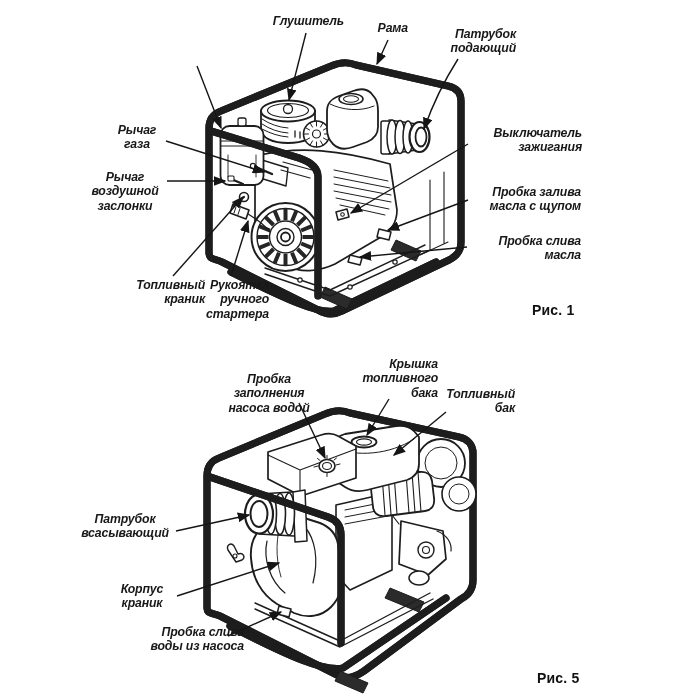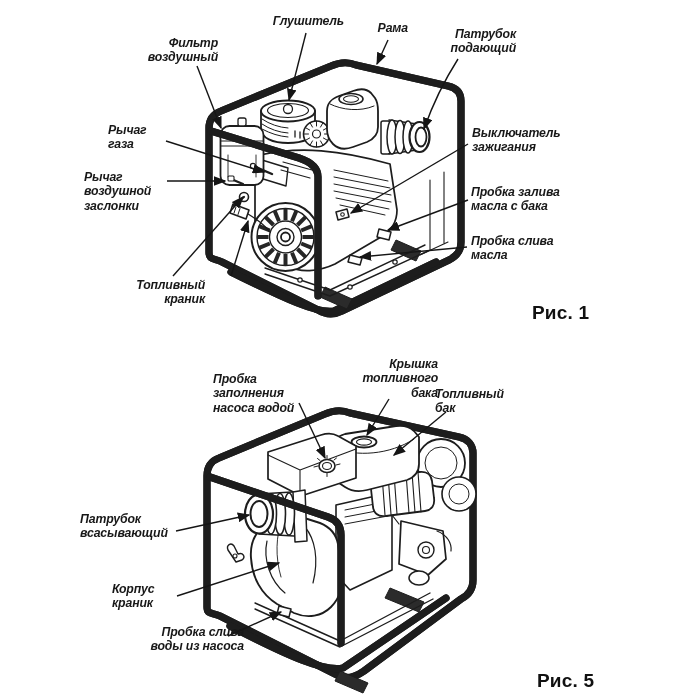--- a/index.html
+++ b/index.html
@@ -4,22 +4,22 @@
 <style>
   html,body{margin:0;padding:0;background:#fff;}
   #page{position:relative;width:700px;height:700px;background:#fff;overflow:hidden;
         font-family:"Liberation Sans",sans-serif;}
   .fig{position:absolute;left:0;width:700px;}
   #fig1{top:0;height:345px;}
   #fig2{top:345px;height:355px;}
   .fig svg{position:absolute;left:0;top:0;}
   .lbl{position:absolute;color:#181818;font-style:italic;font-weight:700;
        font-size:12.3px;line-height:1.17;white-space:pre-line;letter-spacing:-.15px;}
-  .tc{text-align:right}.tr{text-align:left}.tl{text-align:left}
-  .caption{position:absolute;color:#111;font-size:19px;font-weight:600;
+  .tc{text-align:right}.tr{text-align:center}.tl{text-align:right}
+  .caption{position:absolute;color:#111;font-size:14px;font-weight:600;
            font-style:normal;letter-spacing:.2px;}
   .tube-out{stroke:#1d1d1d;stroke-width:7.2;fill:none;stroke-linecap:round;stroke-linejoin:round;}
   .tube-in{stroke:#ffffff;stroke-width:4.1;fill:none;stroke-linecap:round;stroke-linejoin:round;}
   .ln{stroke:#1d1d1d;fill:none;stroke-linecap:round;stroke-linejoin:round;}
   .fw{fill:#fff;stroke:#1d1d1d;stroke-linejoin:round;}
   .dark{fill:#2b2b2b;stroke:#1d1d1d;}
   .arrow{stroke:#151515;stroke-width:1.4;fill:none;}
 </style>
 </head>
 <body>
@@ -146,39 +146,40 @@
         <path class="arrow" marker-end="url(#ah1)" d="M166,141 L264,172"></path>
         <path class="arrow" marker-end="url(#ah1)" d="M167,181 L225,181"></path>
         <path class="arrow" marker-end="url(#ah1)" d="M468,144 L351,213"></path>
         <path class="arrow" marker-end="url(#ah1)" d="M468,200 L388,230"></path>
         <path class="arrow" marker-end="url(#ah1)" d="M467,247 L360,257"></path>
         <path class="arrow" marker-end="url(#ah1)" d="M173,276 L243,197"></path>
         <path class="arrow" marker-end="url(#ah1)" d="M231,276 L248,221"></path>
       </g>
     </svg>
 
-    <div class="lbl tc" style="left:126px;top:36px;width:92px">Фильтр
-воздушный</div>
     <div class="lbl tc" style="left:268px;top:14px;width:76px">Глушитель</div>
     <div class="lbl tc" style="left:358px;top:21px;width:50px">Рама</div>
     <div class="lbl tc" style="left:428px;top:27px;width:88px">Патрубок
 подающий</div>
     <div class="lbl tr" style="left:108px;top:123px;width:58px">Рычаг
 газа</div>
     <div class="lbl tr" style="left:84px;top:170px;width:82px">Рычаг
 воздушной
 заслонки</div>
     <div class="lbl tl" style="left:472px;top:126px;width:110px">Выключатель
 зажигания</div>
     <div class="lbl tl" style="left:471px;top:185px;width:110px">Пробка залива
-масла с бака</div>
+масла с щупом</div>
     <div class="lbl tl" style="left:471px;top:234px;width:110px">Пробка слива
 масла</div>
     <div class="lbl tc" style="left:113px;top:278px;width:92px">Топливный
 краник</div>
+    <div class="lbl tc" style="left:185px;top:278px;width:84px">Рукоятка
+ручного
+стартера</div>
     <div class="caption" style="left:532px;top:302px">Рис. 1</div>
   </div>
 
   <div class="fig" id="fig2">
     <svg width="700" height="355" viewBox="0 0 700 355">
       <defs>
         <marker id="ah2" markerWidth="9" markerHeight="7" refX="8" refY="3.5" orient="auto">
           <path d="M0,0 L9,3.5 L0,7 Z" fill="#151515"></path>
         </marker>
       </defs>

